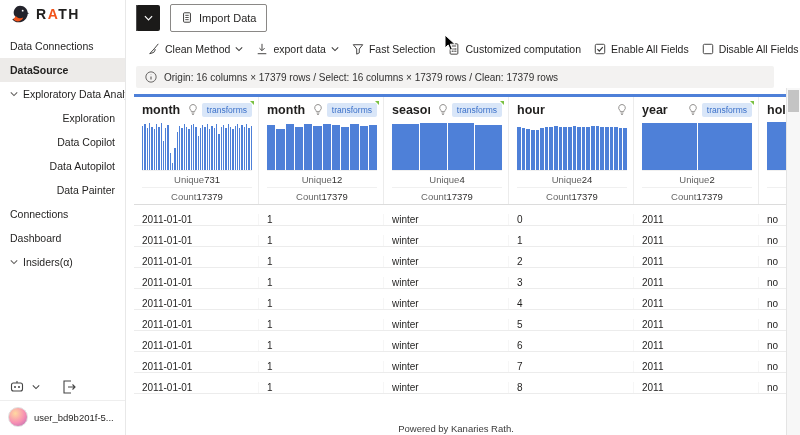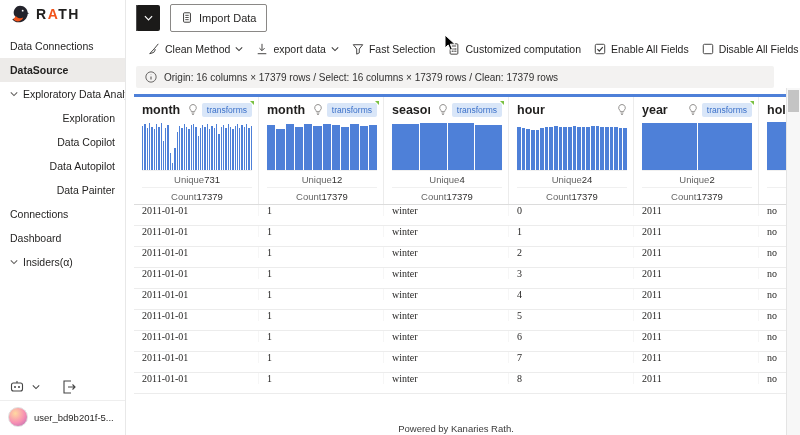--- a/index.html
+++ b/index.html
@@ -54,21 +54,21 @@
   .fh-spacer{flex:1;}
   .field-head .icn{color:#8a8886;}
   .badge{position:relative;background:#d9e6f8;color:#3a70c9;font-size:8.5px;padding:2px 5px;border-radius:2px;cursor:pointer;white-space:nowrap;}
   .badge::after{content:'';position:absolute;top:-2px;right:-2px;border-left:4px solid transparent;border-top:4px solid #7ac143;}
   .hist{height:48px;display:flex;align-items:flex-end;gap:1px;margin-top:3px;}
   .bar{flex:1;background:#4e80d8;min-width:1px;}
   .stat-row{display:flex;justify-content:center;align-items:center;height:16px;font-size:9.5px;color:#666;border-top:1px solid #f0f0f0;}
   .stat-row .stat-val{color:#323130;}
 
   .data-rows{flex:1;overflow:hidden;}
-  .data-row{display:flex;height:20px;border-bottom:1px solid #ececec;align-items:flex-start;font-size:10px;color:#201f1e;font-family:Liberation Serif, serif;}
+  .data-row{display:flex;height:20px;border-bottom:1px solid #ececec;align-items:flex-end;font-size:10px;color:#201f1e;}
   .cell{width:125px;min-width:125px;box-sizing:border-box;padding-left:8px;border-right:1px solid #f6f6f6;overflow:hidden;white-space:nowrap;}
 
   .footer{position:absolute;bottom:1px;left:0;right:14px;text-align:center;font-size:9.5px;color:#3b3b3b;pointer-events:none;}
 
   
   .v-scrollbar{position:absolute;top:88px;right:0;bottom:0;width:13px;background:#f7f7f7;border-left:1px solid #e4e4e4;}
   .v-scrollbar .thumb{position:absolute;top:2px;left:1px;right:1px;height:22px;background:#c4c4c4;}
 
   .icn{display:inline-flex;align-items:center;justify-content:center;line-height:0;}
   .icn svg{display:block;}

